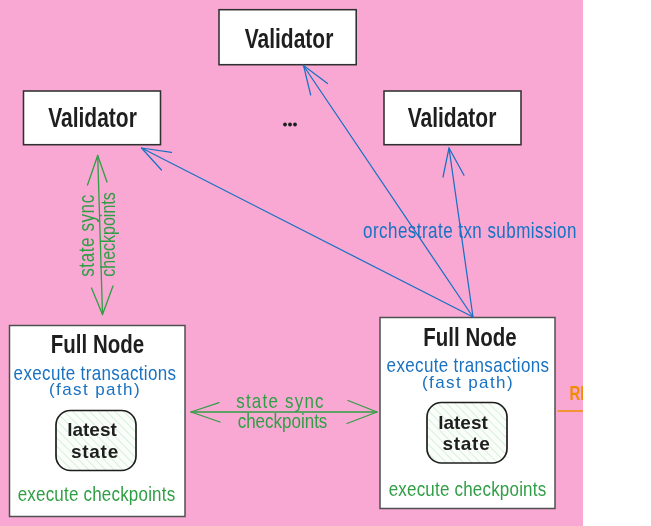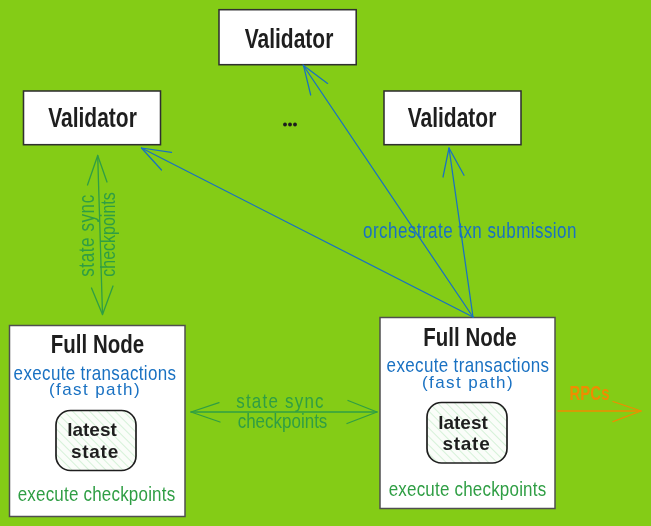--- a/index.html
+++ b/index.html
@@ -1,16 +1,16 @@
 <!DOCTYPE html>
 <html><head>
 <meta charset="utf-8">
 <style>
   html,body{margin:0;padding:0;background:#ffffff;}
-  #stage{position:relative;width:651px;height:526px;background:#84cc16;overflow:hidden;}
+  #stage{position:relative;width:583px;height:526px;background:#f9a8d4;overflow:hidden;}
   svg text{font-family:"Liberation Sans", sans-serif;}
 </style>
 </head>
 <body>
 <div id="stage">
 <svg width="651" height="526" viewBox="0 0 651 526" xmlns="http://www.w3.org/2000/svg">
   <defs>
     <pattern id="hatch" patternUnits="userSpaceOnUse" width="6" height="6" patternTransform="rotate(-45)">
       <rect width="6" height="6" fill="#fafdf9"></rect>
       <line x1="0" y1="0" x2="0" y2="6" stroke="#c9edcd" stroke-width="1.5"></line>

